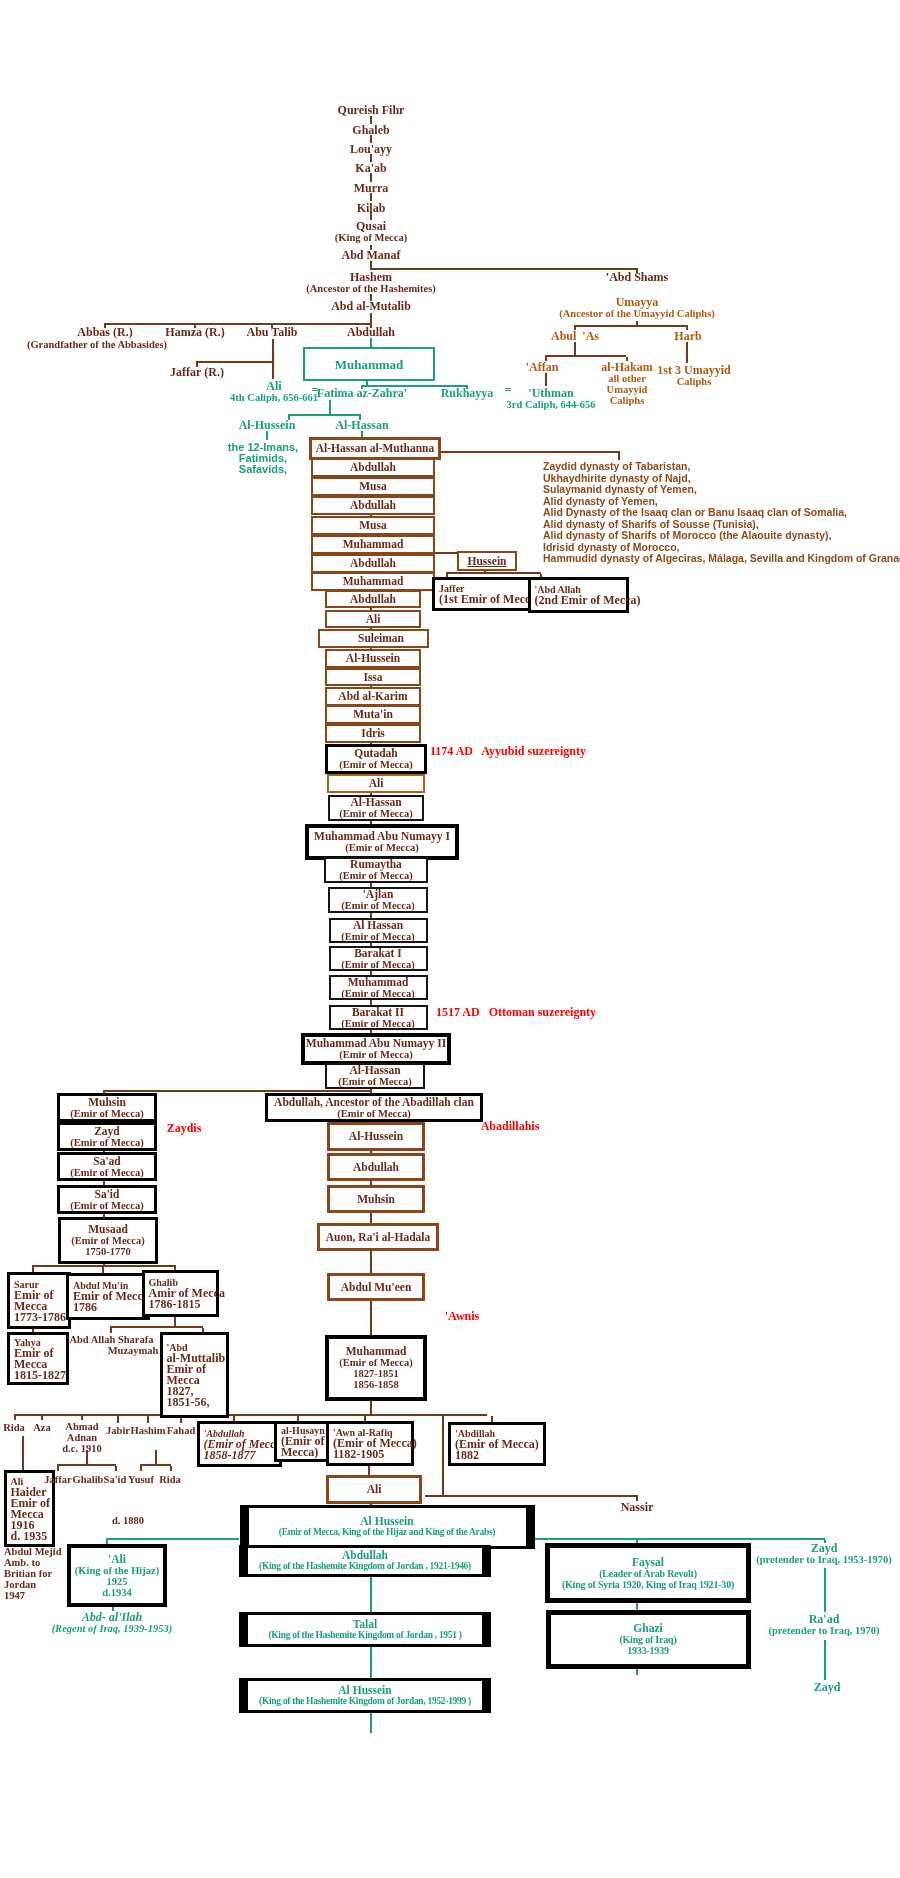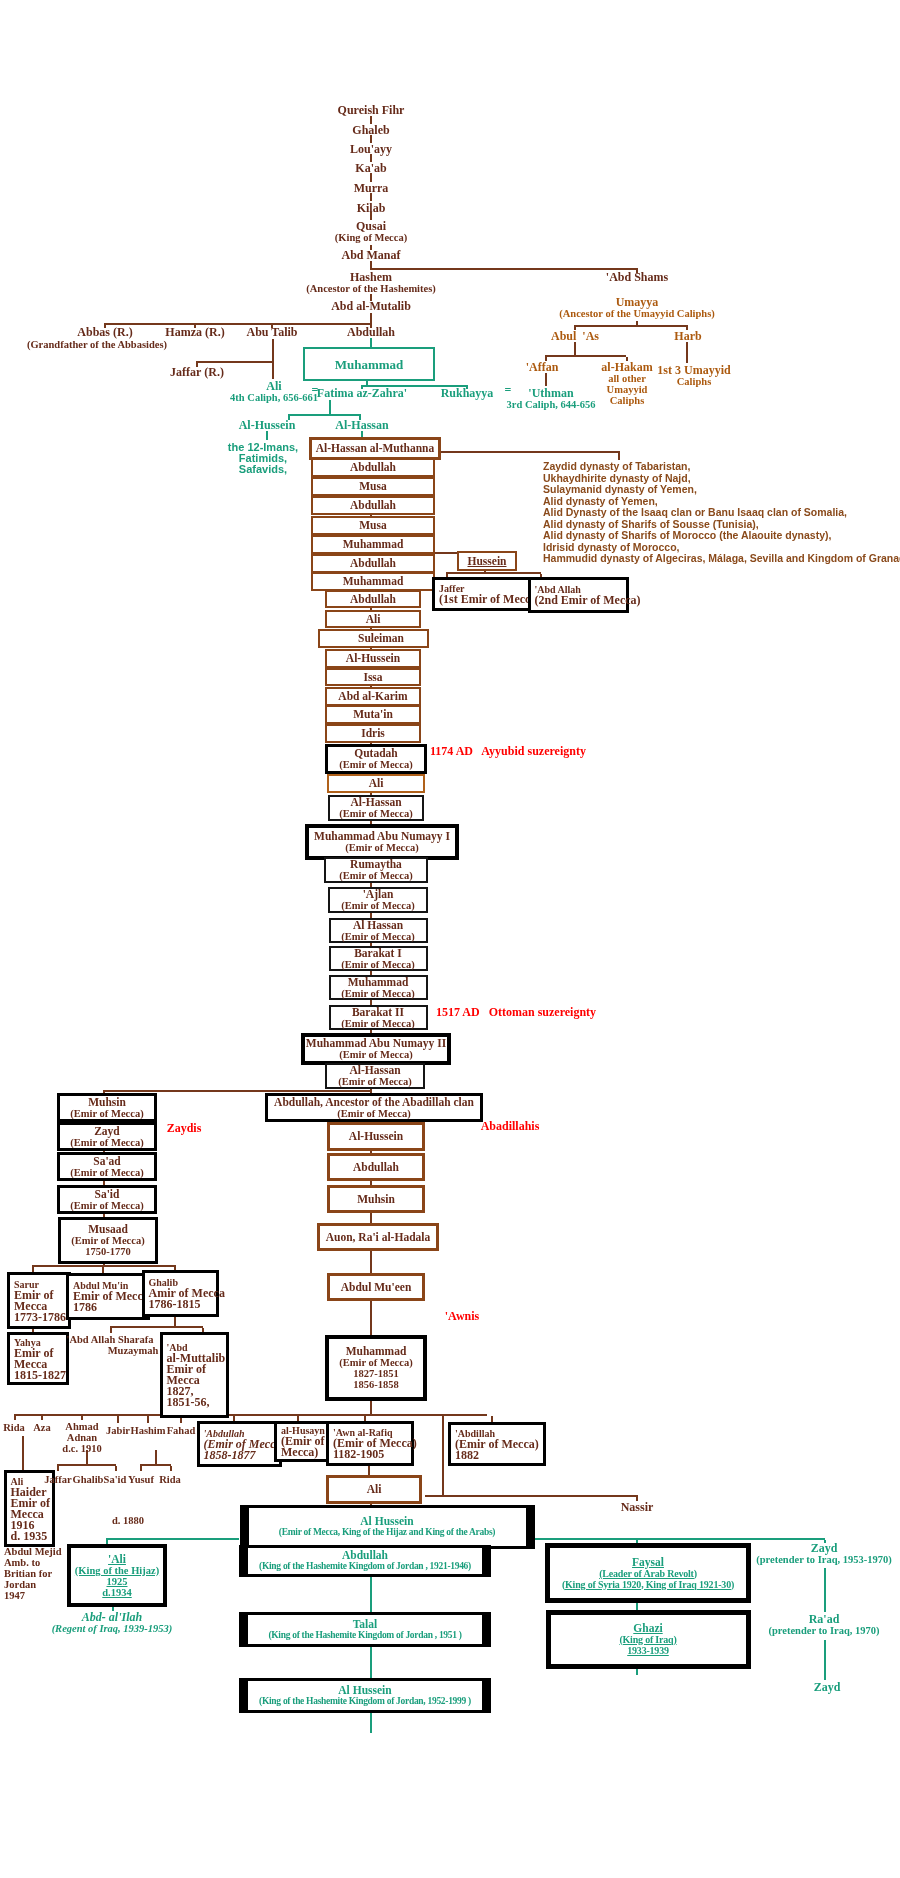--- a/index.html
+++ b/index.html
@@ -27,21 +27,21 @@
   .bx .ln:not(:first-child){font-size:10.5px;}
   .la{align-items:flex-start;text-align:left;padding-left:4px;}
   .bx-br{border:2px solid #8A4518;}
   .bx-br2{border:3px solid #8A4518;}
   .bx-or{border:2px solid #B0611A;}
   .bx-bl{border:2px solid #151515;}
   .bx-bl3{border:3px solid #000;}
   .bx-bl4{border:4px solid #000;}
   .bx-bl4g{border:4px solid #000;}
   .bx-bl5g{border:5px solid #000;}
-  .bx-bl4g .ln,.bx-bl5g .ln{color:#1A9E7C;text-decoration:underline;}
+  .bx-bl4g .ln,.bx-bl5g .ln{color:#1A9E7C;}
   .bx-bl5g .ln:not(:first-child){font-size:10px;letter-spacing:-0.2px;}
   .bx-teal{border:2px solid #1A9E7C;}
   .bx-teal .ln{color:#1A9E7C;font-size:13px;}
   .banner{border:3px solid #000;border-left-width:9px;border-right-width:9px;}
   .banner .ln{color:#1A9E7C;}
   .banner .ln:not(:first-child){font-size:9.5px;letter-spacing:-0.3px;}
   .sm .ln{font-size:10px;}
   .sm .ln:not(:first-child){font-size:12px;}
 </style>
 </head>

